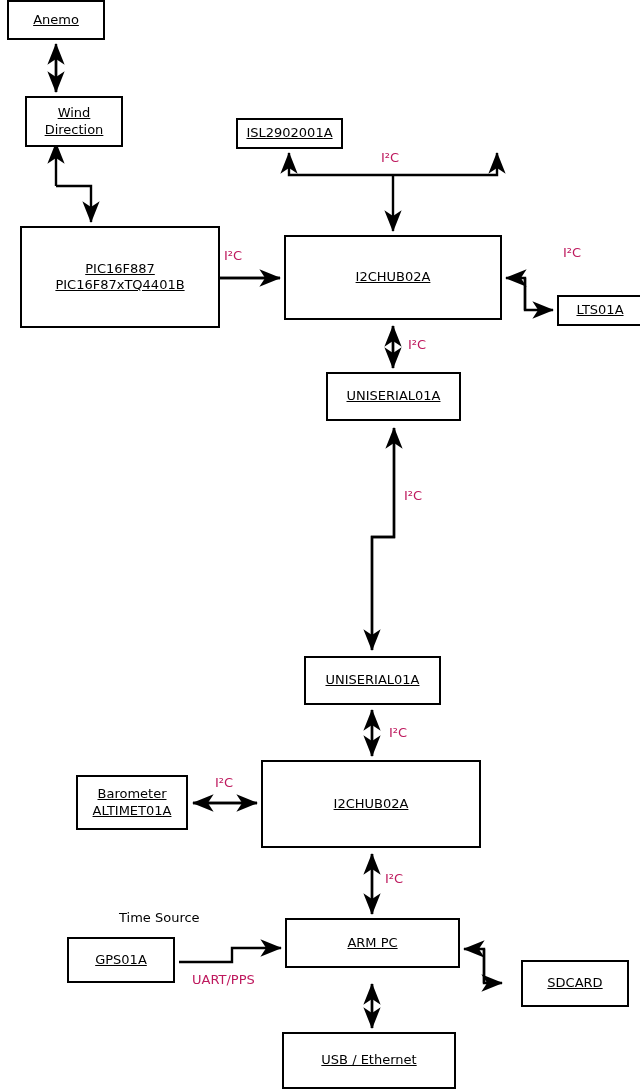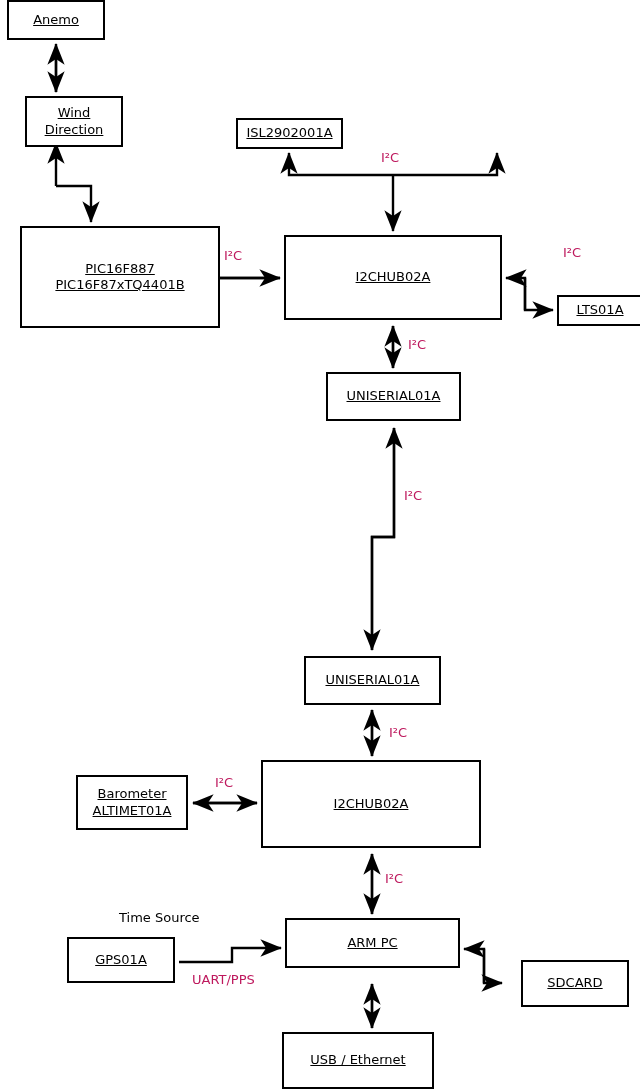--- a/index.html
+++ b/index.html
@@ -153,21 +153,21 @@
   </div>
   <div class="node" style="left: 67px; top: 937px; width: 108px; height: 46px;">
     <span>GPS01A</span>
   </div>
   <div class="node" style="left: 285px; top: 918px; width: 175px; height: 50px;">
     <span>ARM PC</span>
   </div>
   <div class="node" style="left: 506px; top: 960px; width: 108px; height: 47px; margin-left: 15px;">
     <span>SDCARD</span>
   </div>
-  <div class="node" style="left: 282px; top: 1032px; width: 152px; height: 57px;">
+  <div class="node" style="left: 282px; top: 1032px; width: 174px; height: 57px;">
     <span>USB / Ethernet</span>
   </div>
 
   <div class="edge-label" style="left: 224px; top: 249px;">I²C</div>
   <div class="edge-label" style="left: 381px; top: 151px;">I²C</div>
   <div class="edge-label" style="left: 563px; top: 246px;">I²C</div>
   <div class="edge-label" style="left: 408px; top: 338px;">I²C</div>
   <div class="edge-label" style="left: 404px; top: 489px;">I²C</div>
   <div class="edge-label" style="left: 389px; top: 726px;">I²C</div>
   <div class="edge-label" style="left: 215px; top: 776px;">I²C</div>

